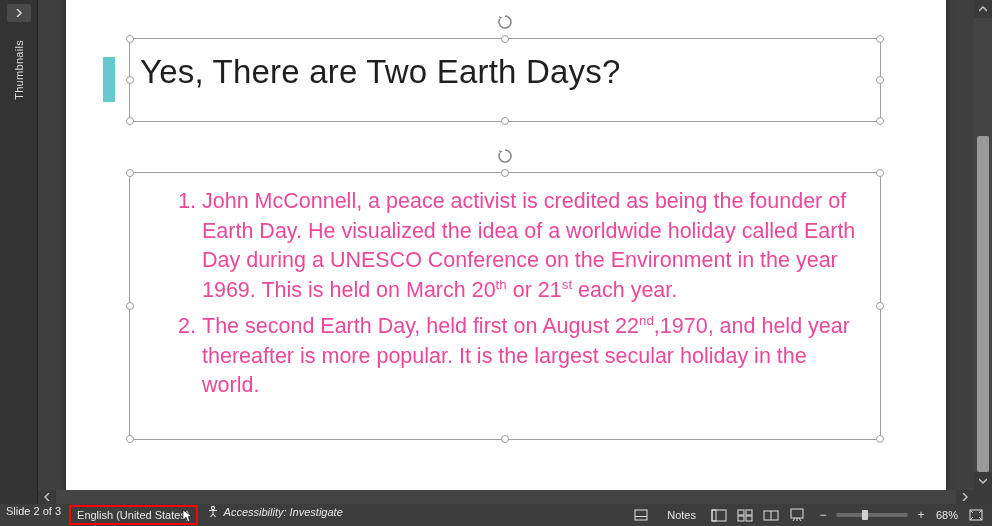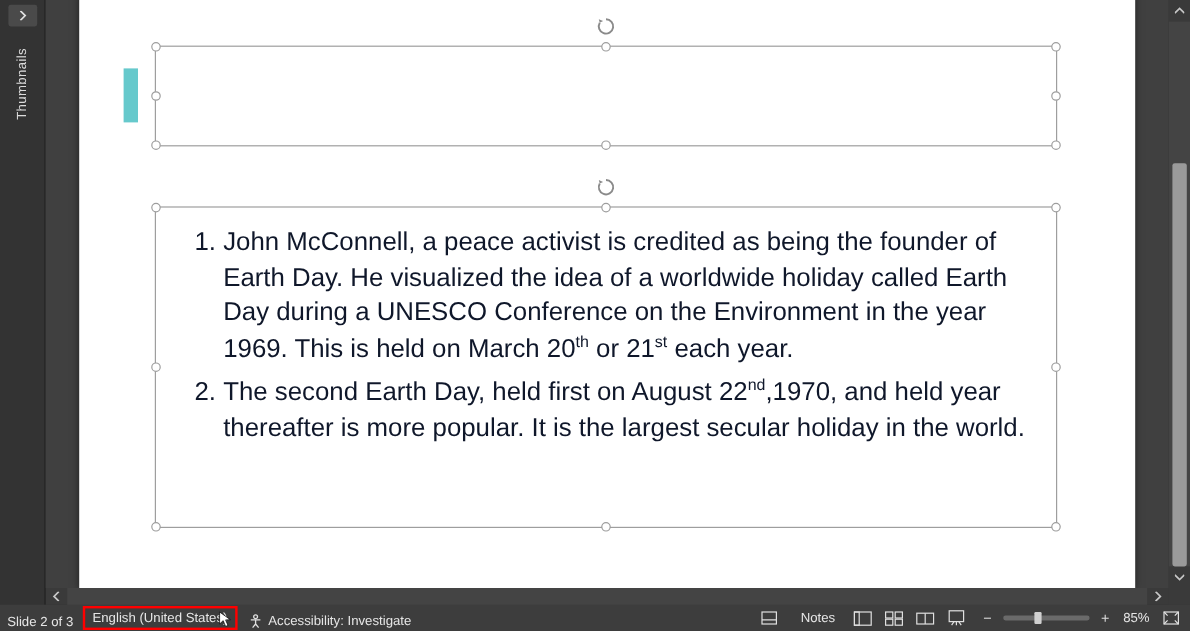--- a/index.html
+++ b/index.html
@@ -136,24 +136,24 @@
     color: #1f1f1f;
   }
 
   
   .content-box {
     top: 178px; left: 63px;
     width: 752px; height: 268px;
   }
   .content-inner {
     position:absolute;
-    left: 22px; top: 14px; right: 12px;
+    left: 38px; top: 14px; right: 12px;
     font-size: 21.5px;
     line-height: 1.38;
-    color: #0f172a;
+    color: #ec4899;
   }
   .content-inner ol {
     margin: 0;
     padding-left: 34px;
   }
   .content-inner li {
     margin-bottom: 6px;
   }
   .content-inner sup { font-size: 0.62em; }
 
@@ -205,39 +205,40 @@
     height: 22px;
     background: var(--status-bg);
     display: flex;
     align-items: center;
     font-size: 11px;
     color: #e6e6e6;
     padding: 0 6px;
     gap: 8px;
   }
   .status-left {
-    display:flex; align-items:flex-end;
+    display:flex; align-items:flex-start;
     gap: 8px;
   }
   .lang-box {
     border: 2px solid var(--red-highlight);
     padding: 0 6px;
     height: 20px;
     display:flex; align-items:center;
     position: relative;
     cursor: pointer;
   }
   .cursor-arrow {
     position: absolute;
     right: 2px; top: 2px;
     pointer-events: none;
   }
   .acc-btn {
     display:flex; align-items:center; gap:4px;
     cursor: pointer;
+    font-style: italic;
   }
   .status-right {
     margin-left: auto;
     display:flex; align-items:center;
     gap: 6px;
   }
   .notes-btn {
     display:flex; align-items:center; gap:19px;
     cursor:pointer;
     padding: 0 4px;
@@ -303,20 +304,21 @@
             </div>
             <div class="handle h-tl"></div>
             <div class="handle h-tc"></div>
             <div class="handle h-tr"></div>
             <div class="handle h-ml"></div>
             <div class="handle h-mr"></div>
             <div class="handle h-bl"></div>
             <div class="handle h-bc"></div>
             <div class="handle h-br"></div>
             <div class="title-accent"></div>
+            <div class="title-text">Yes, There are Two Earth Days?</div>
           </div>
 
           <div class="sel-box content-box">
             <div class="rotate-handle">
               <svg width="18" height="18" viewBox="0 0 18 18">
                   <path d="M9 3 a6 6 0 1 1 -5.2 3" fill="none" stroke="#8a8a8a" stroke-width="1.6"></path>
                   <path d="M3 3 L3.8 6 L6.6 4.6 Z" fill="#8a8a8a"></path>
                 </svg>
             </div>
             <div class="handle h-tl"></div>
@@ -435,21 +437,21 @@
             </svg>
         </span>
       </span>
 
       <span class="zoom-area">
         <span class="zoom-btn">−</span>
         <span class="zoom-track">
           <span class="zoom-thumb"></span>
         </span>
         <span class="zoom-btn">+</span>
-        <span class="zoom-pct">85%</span>
+        <span class="zoom-pct">68%</span>
       </span>
 
       <span class="fit-btn">
         <svg class="icon" width="16" height="14" viewBox="0 0 16 14">
             <rect x="2" y="2" width="12" height="10" fill="none" stroke="#e0e0e0" stroke-width="1"></rect>
             <path d="M5 5 L2 2 M11 5 L14 2 M5 9 L2 12 M11 9 L14 12" stroke="#e0e0e0" stroke-width="1"></path>
           </svg>
       </span>
     </div>
   </div>

